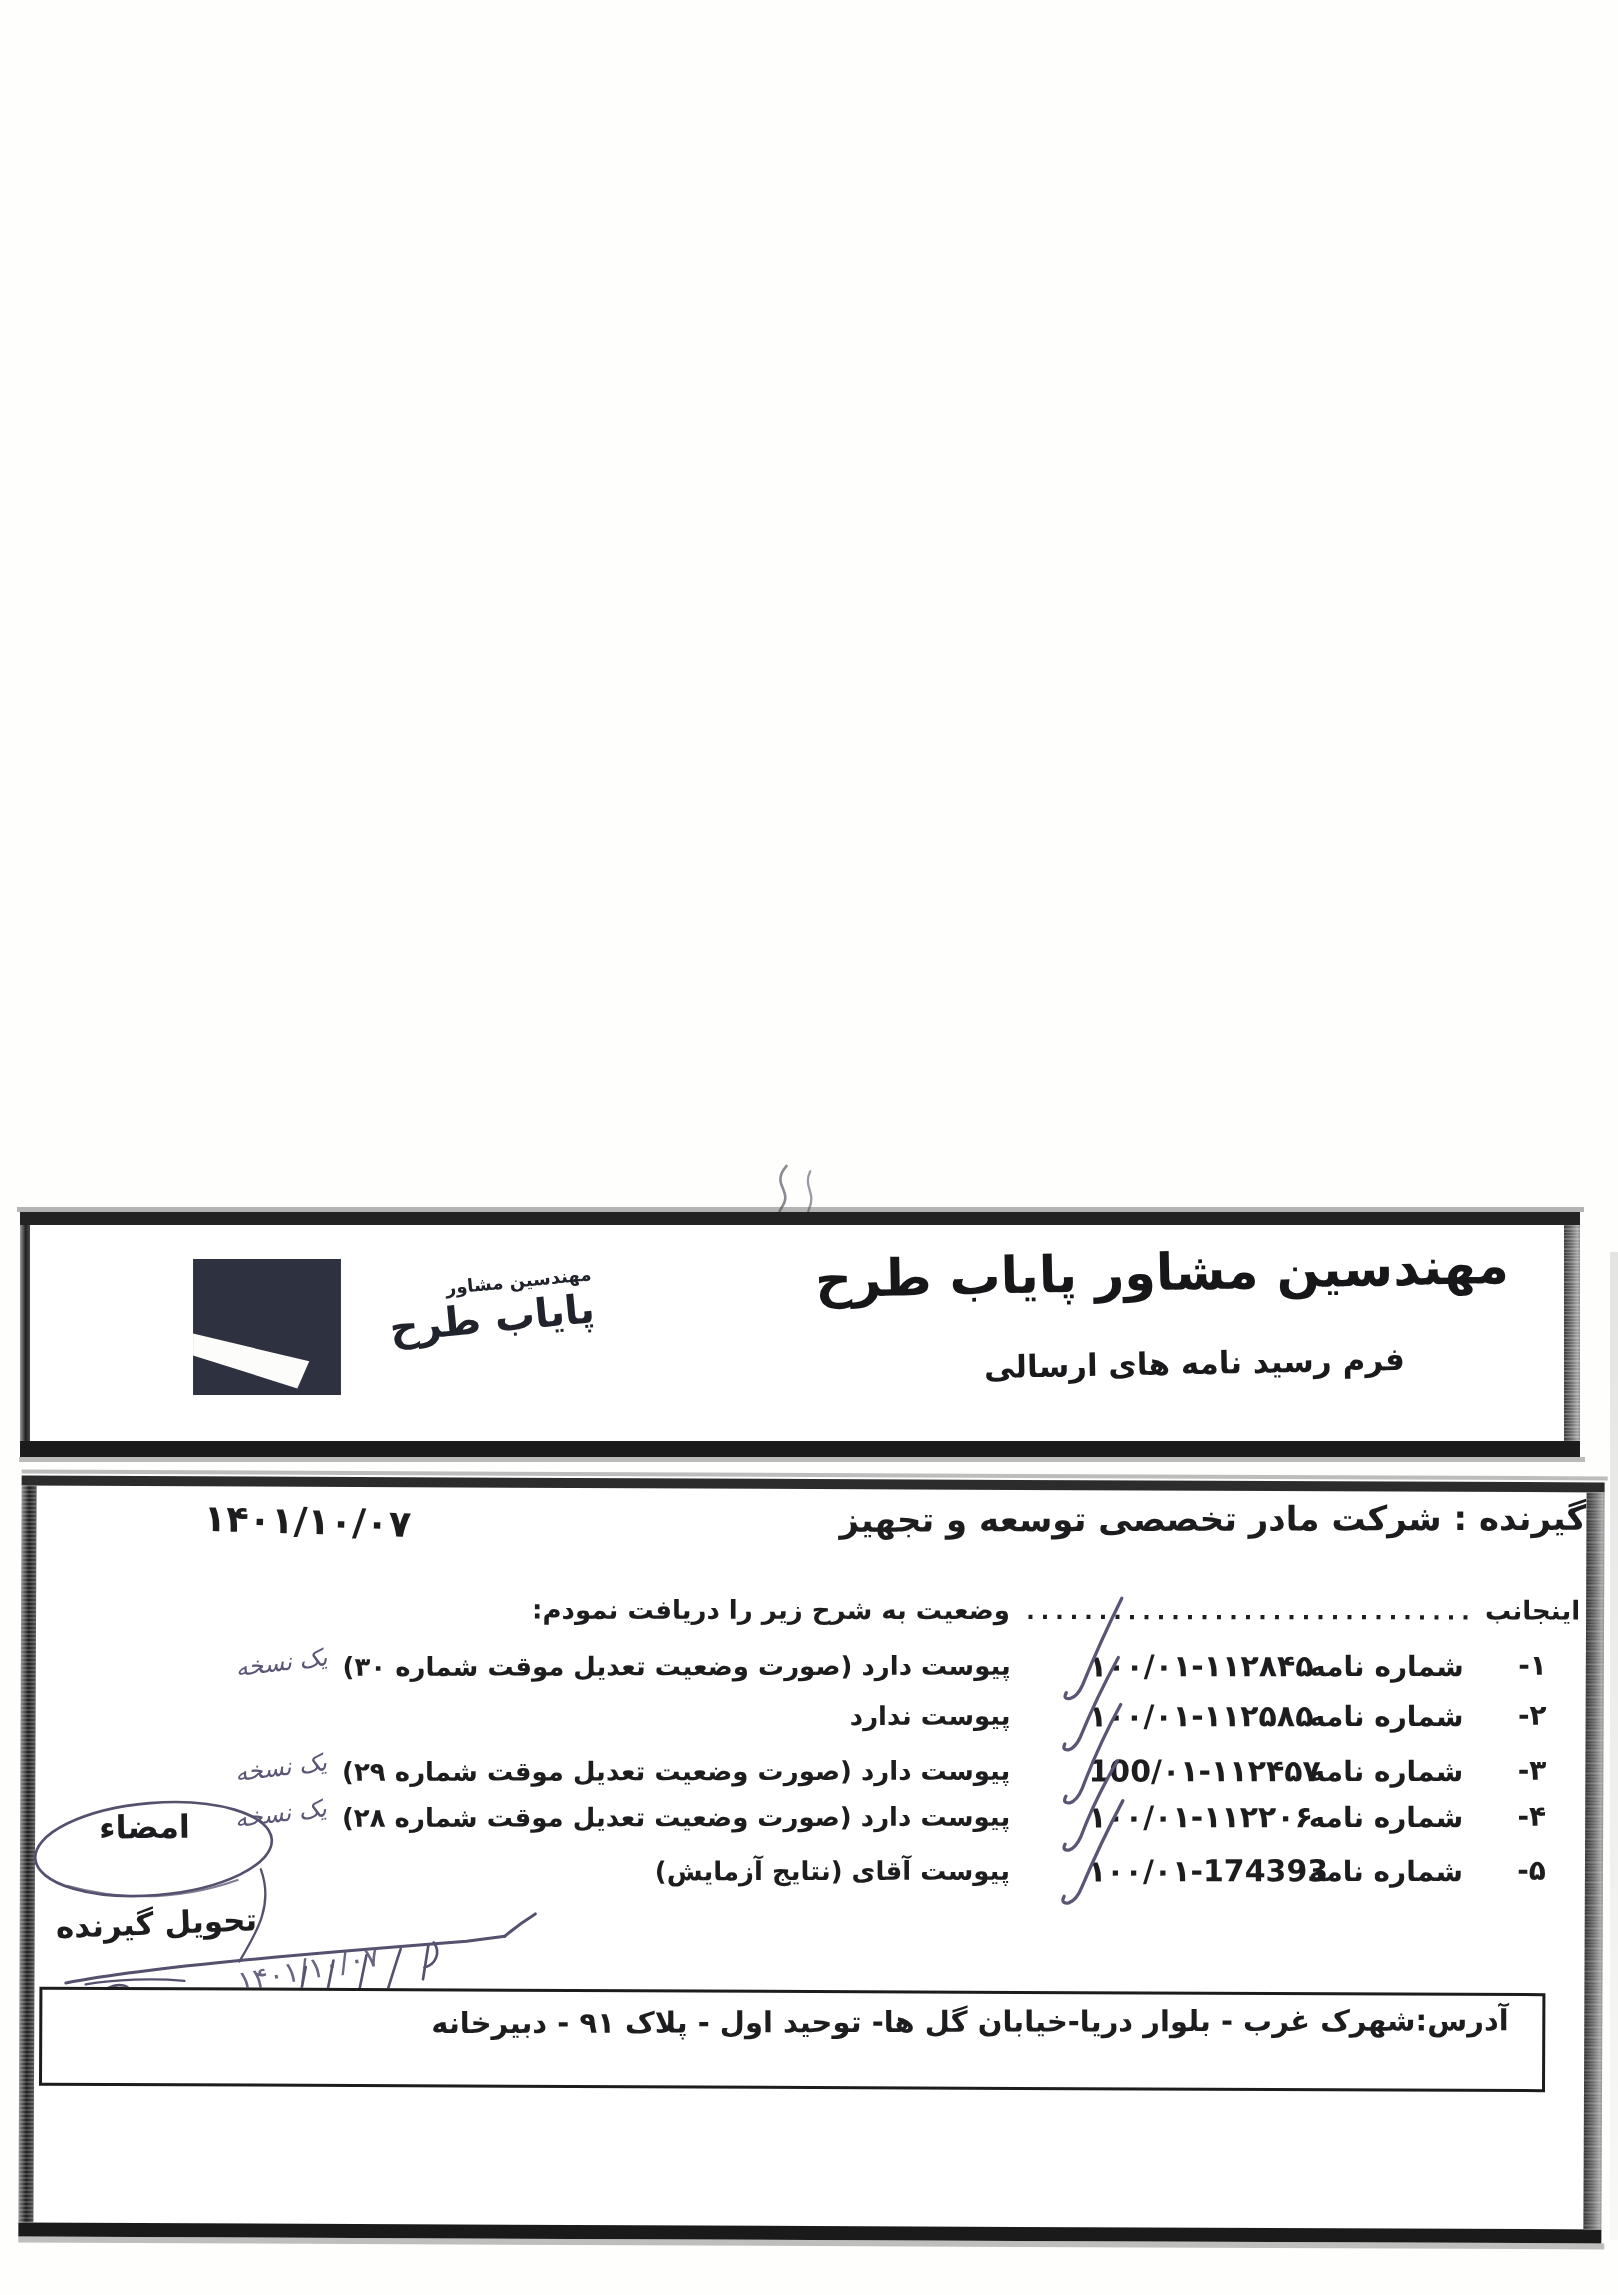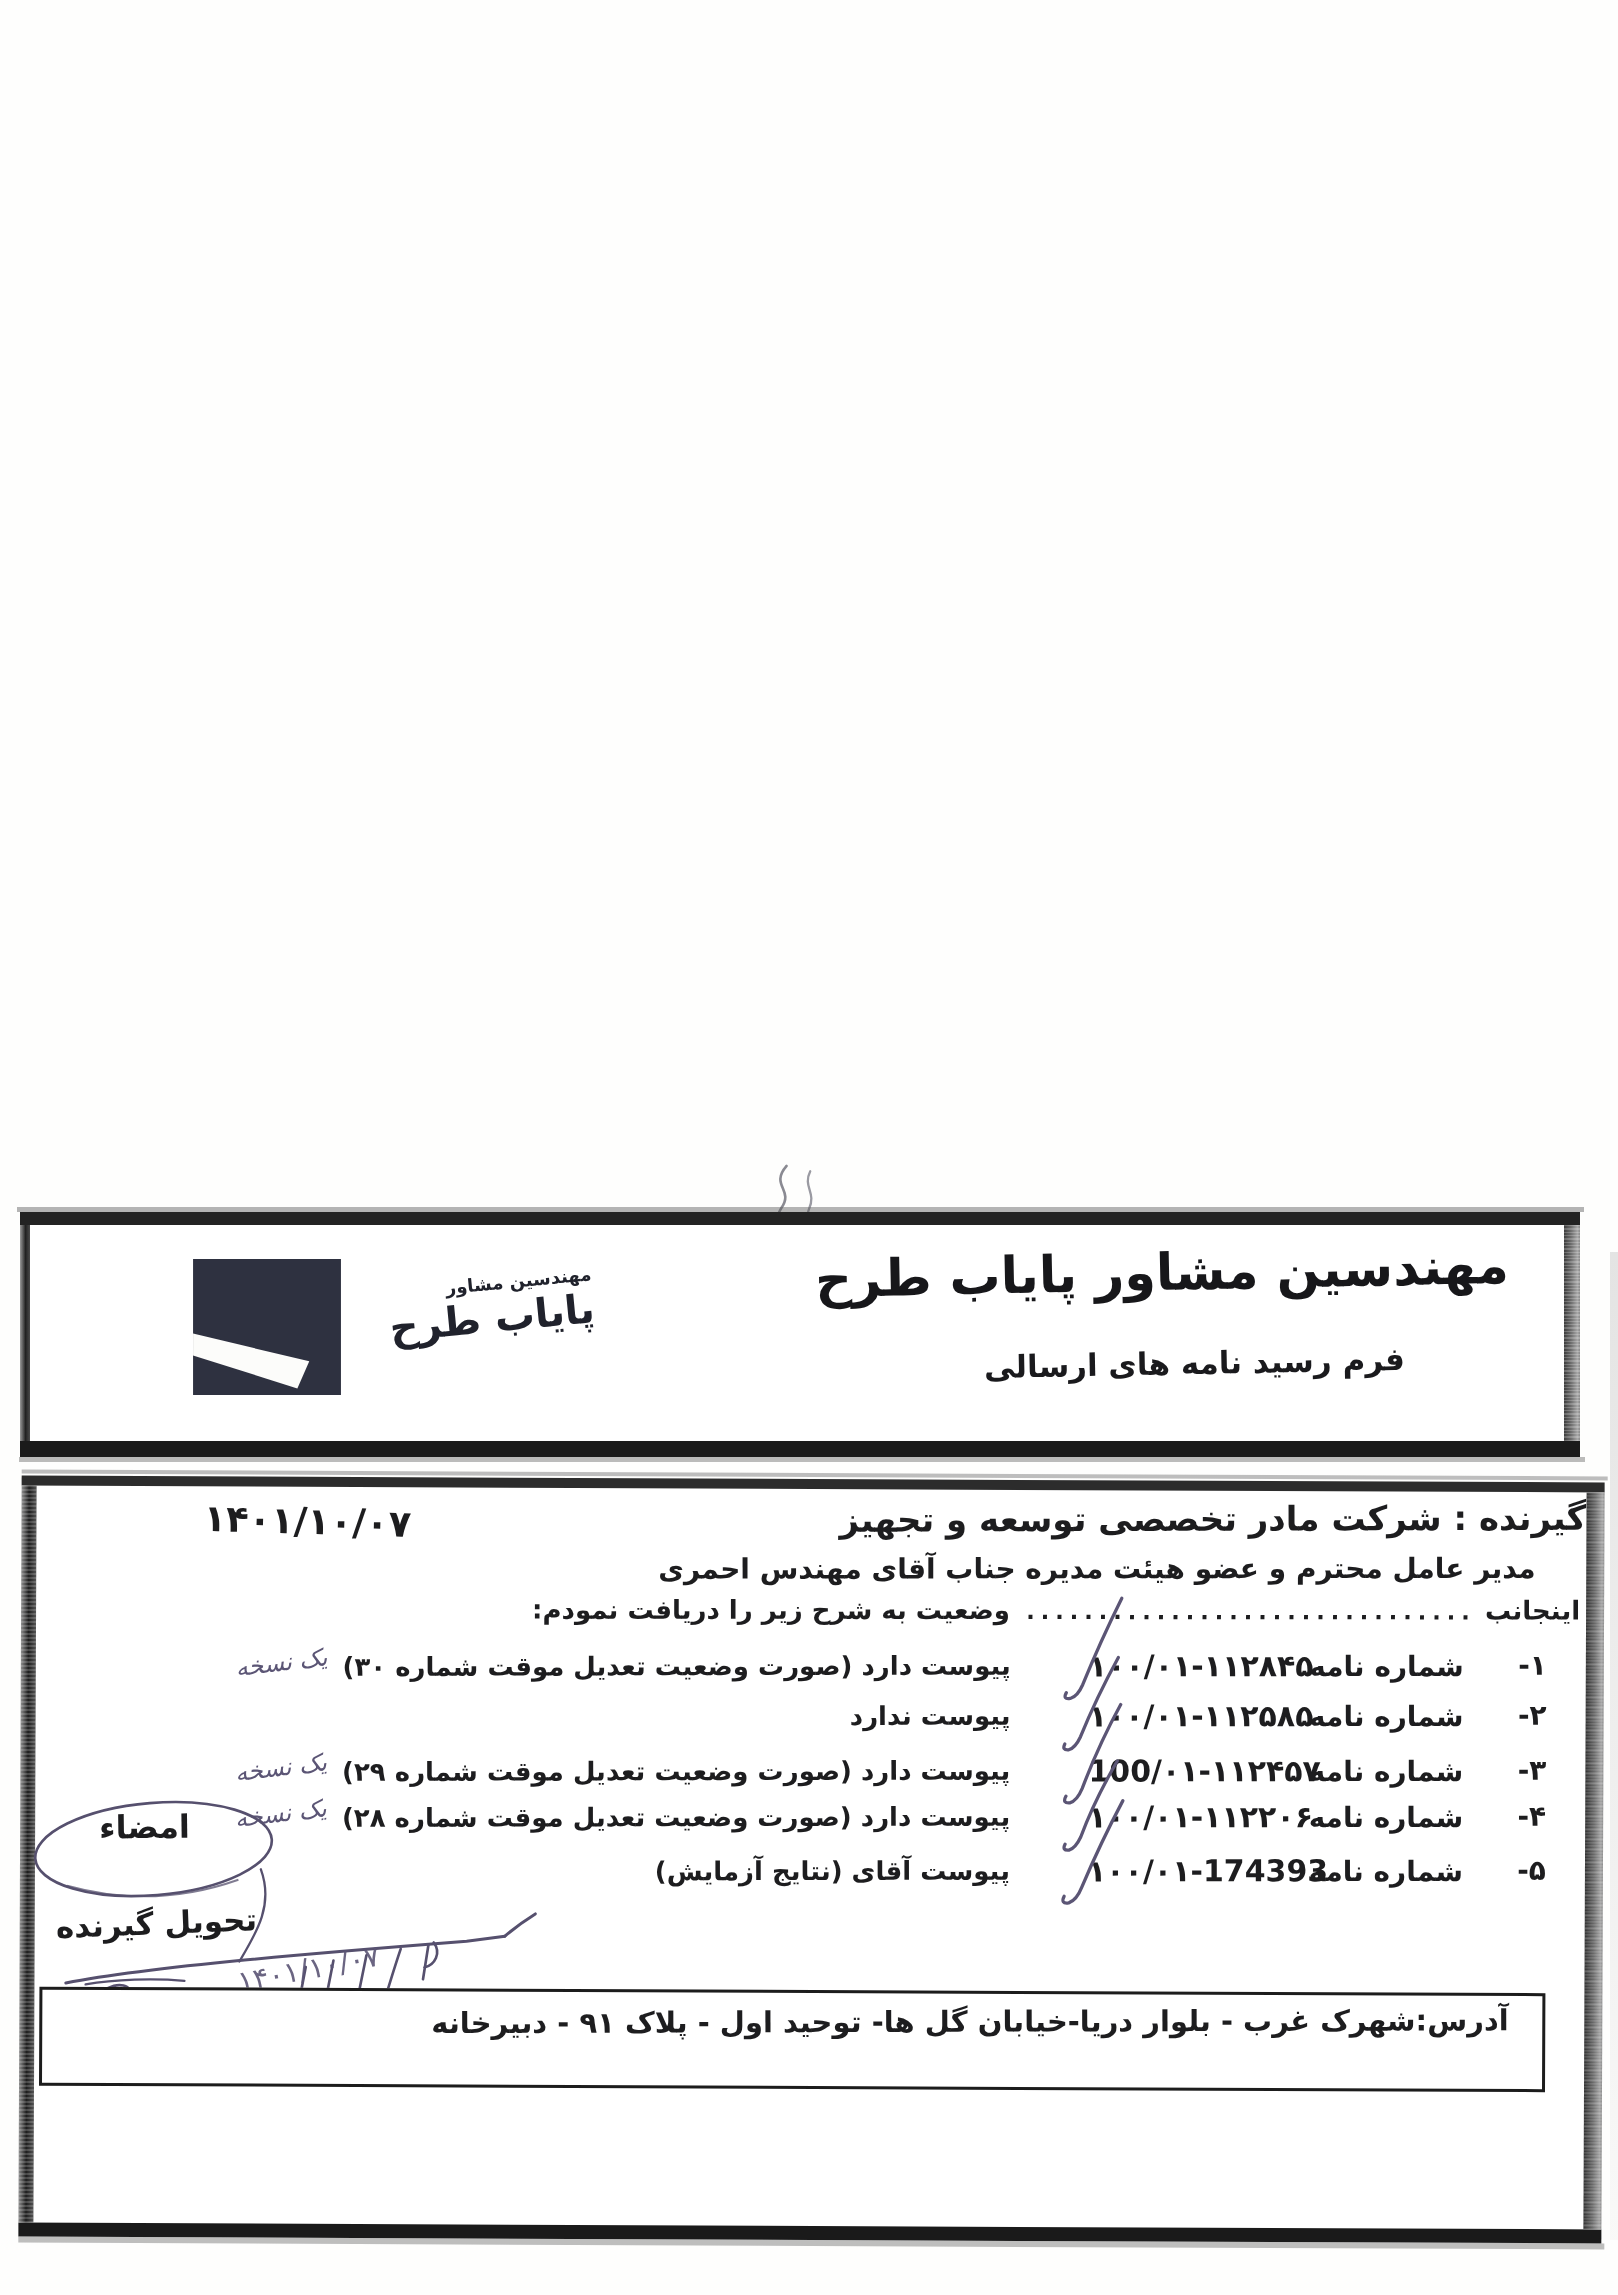--- a/index.html
+++ b/index.html
@@ -121,21 +121,20 @@
     <h1 class="abs hdr-title rtl">مهندسین مشاور پایاب طرح</h1>
     <div class="abs hdr-subtitle rtl">فرم رسید نامه های ارسالی</div>
   </section>
 
   <section class="content-box">
     <div class="strip cnt-strip-l"></div>
     <div class="strip cnt-strip-r"></div>
 
     <div class="abs line-recipient rtl">گیرنده : شرکت مادر تخصصی توسعه و تجهیز</div>
     <div class="abs line-date">۱۴۰۱/۱۰/۰۷</div>
-    <div class="abs line-addressee rtl">مدیر عامل محترم و عضو هیئت مدیره جناب آقای مهندس احمری</div>
 
     <div class="abs line-statement rtl">
       <span>اینجانب</span>
       <span class="dots">................................................................</span>
       <span class="tail">وضعیت به شرح زیر را دریافت نمودم:</span>
     </div>
 
     <div class="row rtl" style="top:157px">
       <span class="idx">۱-</span>
       <span class="lbl">شماره نامه</span>

